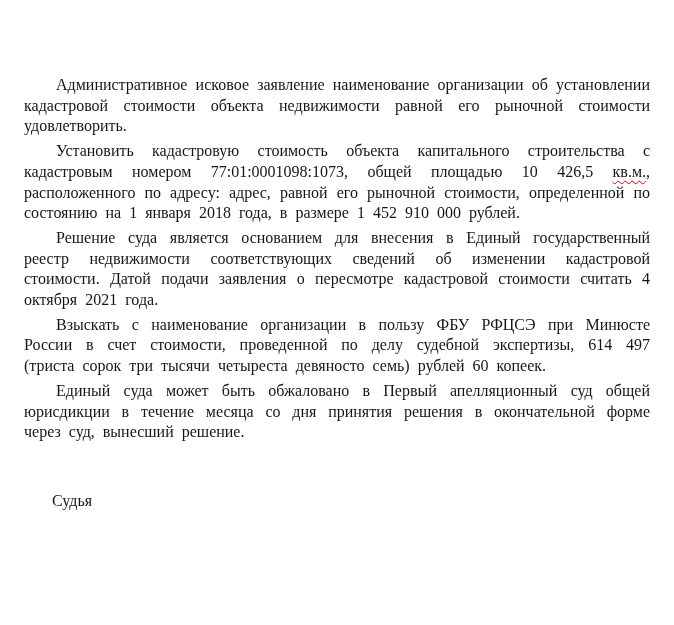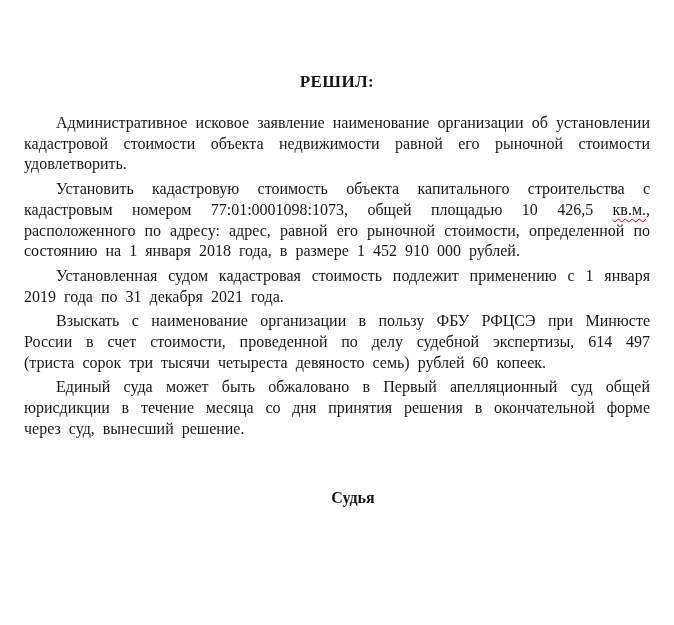--- a/index.html
+++ b/index.html
@@ -38,38 +38,36 @@
   }
   .misspell {
     text-decoration: underline;
     text-decoration-style: wavy;
     text-decoration-thickness: 1px;
     text-underline-offset: 3px;
   }
   .signature {
     margin: 48px 0 0 0;
     padding: 0;
-    font-weight: 700;
+    font-weight: 400;
     text-indent: 32px;
-    text-align: center;
   }
 </style>
 </head>
 <body>
 
 <div class="page" style="background: rgb(255, 255, 255); color: rgb(22, 22, 22);">
 
-  <h1 class="heading">РЕШИЛ:</h1>
 
   <p class="para">Административное исковое заявление наименование организации об установлении кадастровой стоимости объекта недвижимости равной его рыночной стоимости удовлетворить.</p>
 
   <p class="para"><span>Установить кадастровую стоимость объекта капитального строительства с кадастровым номером 77:01:0001098:1073, общей площадью 10 426,5 </span><span class="misspell" style="text-decoration-color: rgb(224, 0, 0);">кв.м.</span><span>, расположенного по адресу: адрес, равной его рыночной стоимости, определенной по состоянию на 1 января 2018 года, в размере 1 452 910 000 рублей.</span></p>
 
+  <p class="para">Решение суда является основанием для внесения в Единый государственный реестр недвижимости соответствующих сведений об изменении кадастровой стоимости. Датой подачи заявления о пересмотре кадастровой стоимости считать 4 октября 2021 года.</p>
 
-  <p class="para">Установленная судом кадастровая стоимость подлежит применению с 1 января 2019 года по 31 декабря 2021 года.</p>
 
   <p class="para">Взыскать с наименование организации в пользу ФБУ РФЦСЭ при Минюсте России в счет стоимости, проведенной по делу судебной экспертизы, 614 497 (триста сорок три тысячи четыреста девяносто семь) рублей 60 копеек.</p>
 
   <p class="para">Единый суда может быть обжаловано в Первый апелляционный суд общей юрисдикции в течение месяца со дня принятия решения в окончательной форме через суд, вынесший решение.</p>
 
   <p class="signature">Судья</p>
 
 </div>
 
 </body></html>

